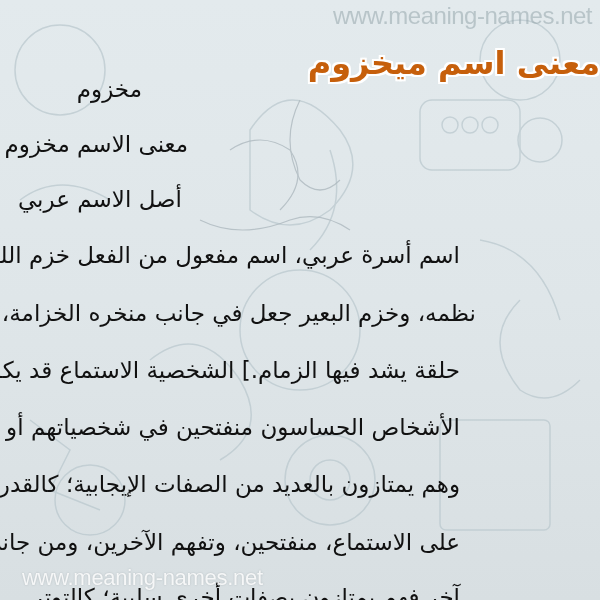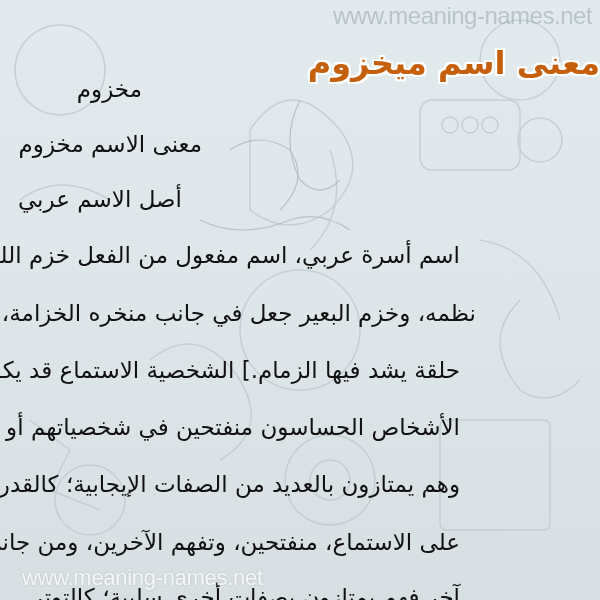--- a/index.html
+++ b/index.html
@@ -62,21 +62,21 @@
     <path d="M300 100 q-20 40 0 80 q20 20 40 0"></path>
     <path d="M230 150 q30 -20 60 0 q20 30 -10 60"></path>
     <path d="M200 220 q40 20 90 0 q30 -10 60 10"></path>
   </g>
 </svg>
 
 <div class="watermark-top">www.meaning-names.net</div>
 <div class="title">معنى اسم ميخزوم</div>
 
 <div class="line" style="top:76px; right:458px;">مخزوم</div>
-<div class="line" style="top:131px; right:398px;">معنى الاسم مخزوم</div>
+<div class="line" style="top:131px; right:412px;">معنى الاسم مخزوم</div>
 <div class="line" style="top:186px; right:418px;margin-left:29px;">أصل الاسم عربي</div>
 
 <div class="line" style="top:242px; right:140px;">اسم أسرة عربي، اسم مفعول من الفعل خزم اللؤلؤ</div>
 <div class="line" style="top:300px; right:124px;">نظمه، وخزم البعير جعل في جانب منخره الخزامة، وهي</div>
 <div class="line" style="top:357px; right:140px;">حلقة يشد فيها الزمام.] الشخصية الاستماع قد يكون</div>
 <div class="line" style="top:414px; right:140px;">الأشخاص الحساسون منفتحين في شخصياتهم أو منغلقين،</div>
 <div class="line" style="top:471px; right:140px;">وهم يمتازون بالعديد من الصفات الإيجابية؛ كالقدرة</div>
 <div class="line" style="top:529px; right:140px;">على الاستماع، منفتحين، وتفهم الآخرين، ومن جانب</div>
 <div class="line" style="top:584px; right:140px;">آخر فهم يمتازون بصفات أخرى سلبية؛ كالتوتر</div>
 

